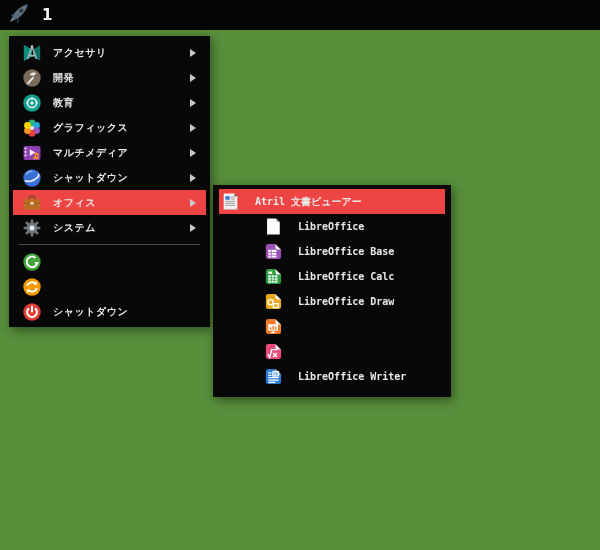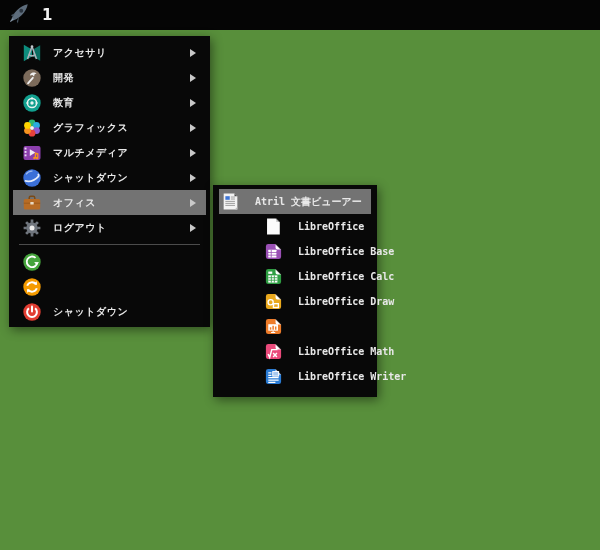--- a/index.html
+++ b/index.html
@@ -15,27 +15,27 @@
     padding:0 6px;
   }
   .launcher { width:24px; height:24px; display:flex; align-items:center; justify-content:center; cursor:pointer; }
   .workspace { color:#f2f2f2; font-size:15px; font-weight:bold; padding:0 4px; cursor:pointer; }
 
   .panel {
     position:absolute; background:#080808;
     box-shadow:2px 3px 10px rgba(0,0,0,.45);
   }
   .main-menu { left:9px; top:36px; width:201px; padding:4px 0 3px 0; }
-  .sub-menu  { left:213px; top:185px; width:164px; padding:4px 0 8px 0; }
+  .sub-menu  { left:213px; top:185px; width:238px; padding:4px 0 8px 0; }
 
   .menu-item {
     height:25px; display:flex; align-items:center;
     padding:0 8px 0 13px; cursor:pointer;
   }
-  .menu-item.hl { background:#737373; }
+  .menu-item.hl { background:#ef4444; }
   .main-menu .menu-item.hl { margin:0 4px; padding:0 4px 0 9px; }
   .mi-icon { width:20px; height:20px; flex:0 0 20px; display:flex; align-items:center; justify-content:center; }
   .mi-label {
     margin-left:11px; color:#e8e8e8; font-size:10px; font-weight:bold;
     letter-spacing:.5px; white-space:nowrap; flex:1 1 auto;
   }
   .mi-arrow {
     width:0; height:0; margin-right:6px;
     border-left:6px solid #c9c9c9;
     border-top:4px solid transparent;
@@ -165,21 +165,21 @@
     <div class="menu-item">
     <span class="mi-icon">
         <svg width="20" height="20" viewBox="0 0 20 20">
     <g stroke="#70767e" stroke-width="2.7">
       <path d="M10 1.6v3.2M10 15.2v3.2M1.6 10h3.2M15.2 10h3.2M4.1 4.1l2.2 2.2M13.7 13.7l2.2 2.2M15.9 4.1l-2.2 2.2M6.3 13.7l-2.2 2.2"></path>
           </g>
     <circle cx="10" cy="10" r="5.7" fill="#70767e"></circle>
     <circle cx="10" cy="10" r="2.5" fill="#ececec"></circle>
         </svg>
       </span>
-    <span class="mi-label">ログアウト</span>
+    <span class="mi-label">システム</span>
   <span class="mi-arrow"></span>
     </div>
     <div class="separator"></div>
     <div class="menu-item">
     <span class="mi-icon">
         <svg width="20" height="20" viewBox="0 0 20 20">
     <circle cx="10" cy="10" r="8.7" fill="#45a33c"></circle>
     <path d="M13.6 5.9a5.3 5.3 0 1 0 1.7 4.6" fill="none" stroke="#fff" stroke-width="1.9"></path>
     <path d="M12.2 9.9l4.8.3-2.4 3z" fill="#fff"></path>
         </svg>
@@ -296,21 +296,20 @@
     <div class="menu-item">
     <span class="mi-icon">
         <svg width="19" height="19" viewBox="0 0 20 20">
     <path d="M2 4.5A2.5 2.5 0 0 1 4.5 2H12.2l5.8 5.8v7.7a2.5 2.5 0 0 1-2.5 2.5h-11A2.5 2.5 0 0 1 2 15.5z" fill="#ea4a7b"></path>
     <path d="M12.2 2l5.8 5.8h-4A1.8 1.8 0 0 1 12.2 6z" fill="#ffffff"></path>
     <path d="M12.2 2l5.8 5.8" stroke="#151515" stroke-width="1"></path>
     <path d="M4.3 12.6l1.7 3.6 2.2-8.2h6" fill="none" stroke="#fff" stroke-width="1.5"></path>
     <path d="M9.6 11.6l4 4.2M13.6 11.6l-4 4.2" stroke="#fff" stroke-width="1.5"></path>
         </svg>
       </span>
-    <span class="mi-label">LibreOffice Math</span>
   </div>
     <div class="menu-item">
     <span class="mi-icon">
         <svg width="19" height="19" viewBox="0 0 20 20">
     <path d="M2 4.5A2.5 2.5 0 0 1 4.5 2H12.2l5.8 5.8v7.7a2.5 2.5 0 0 1-2.5 2.5h-11A2.5 2.5 0 0 1 2 15.5z" fill="#2a7cd5"></path>
     <path d="M12.2 2l5.8 5.8h-4A1.8 1.8 0 0 1 12.2 6z" fill="#ffffff"></path>
     <path d="M12.2 2l5.8 5.8" stroke="#151515" stroke-width="1"></path>
     <rect x="9.2" y="4.8" width="6.2" height="4.8" fill="#a8c9ef" stroke="#fff" stroke-width="1"></rect>
     <g stroke="#fff" stroke-width="1.3">
       <path d="M4.5 6.2h3.4M4.5 8.7h3.4M4.5 11.2h10.9M4.5 13.7h10.9M4.5 16.2h7.5"></path>

